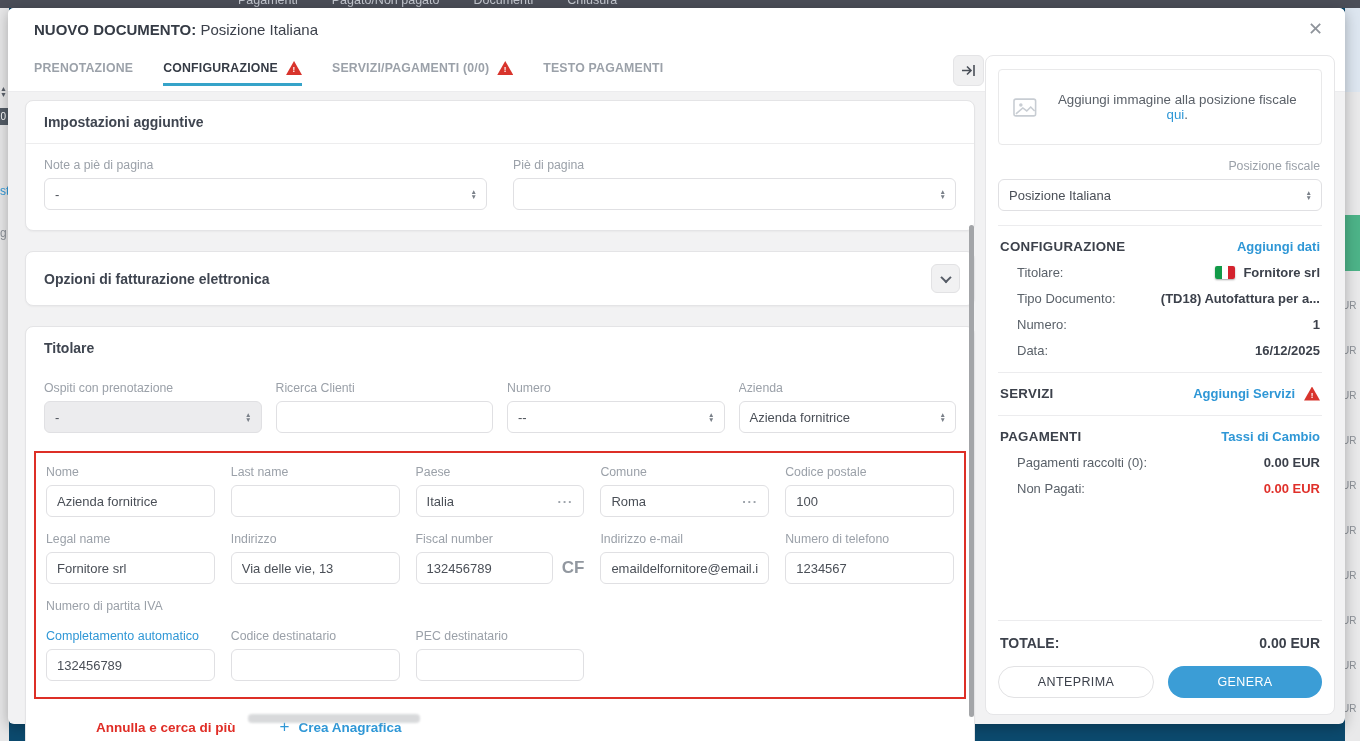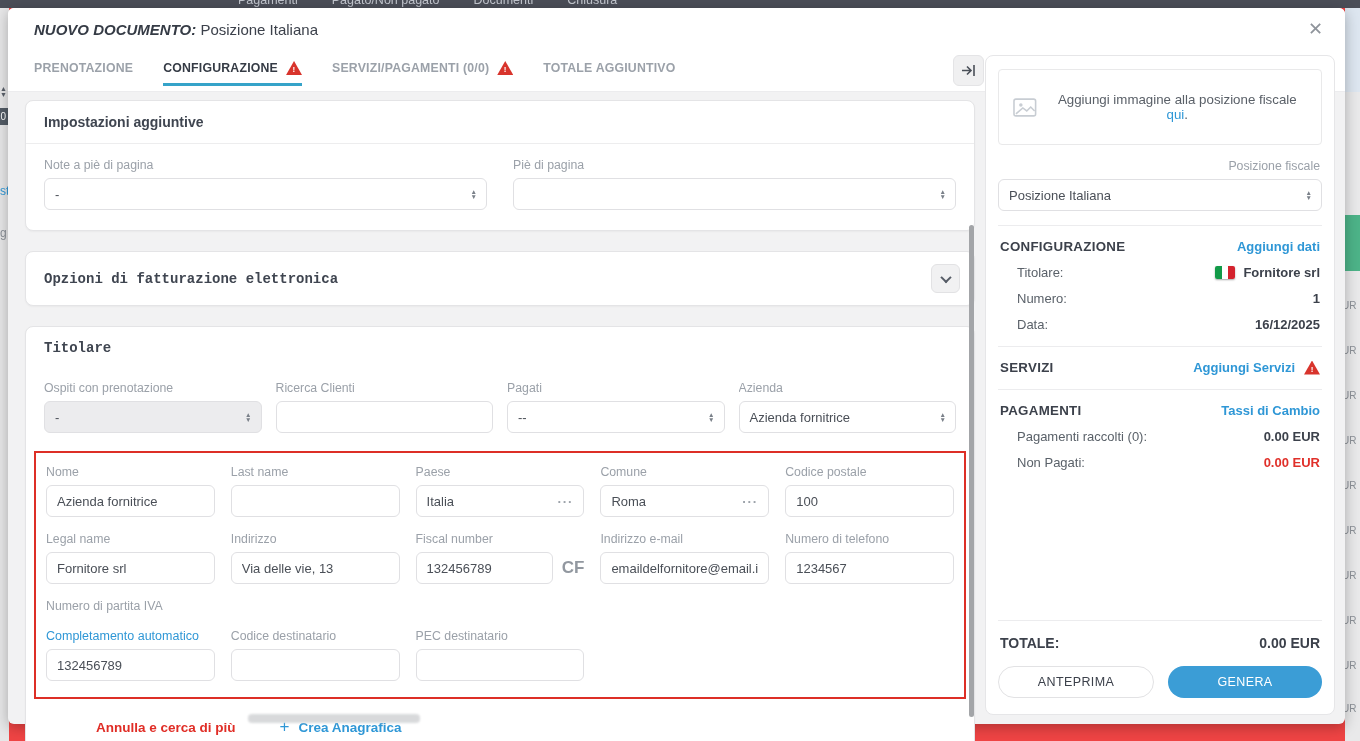--- a/index.html
+++ b/index.html
@@ -1,19 +1,19 @@
 <!DOCTYPE html>
 <html><head>
 <meta charset="utf-8">
 <style>
   * { margin:0; padding:0; box-sizing:border-box; }
   html,body { background:#d9d9da; }
   .page {
     position:relative; width:1360px; height:741px; overflow:hidden;
-    background:#ef4444;
+    background:#0c4a6e;
     font-family:"Liberation Sans","DejaVu Sans",sans-serif;
     color:#3c414b;
   }
   
   .topnav { position:absolute; top:0; left:0; width:100%; height:8px; background:#4b4e58; overflow:hidden; z-index:1; }
   .topnav-inner { position:absolute; top:-7px; left:238px; display:flex; gap:34px; font-size:12.5px; color:#c3c7cf; white-space:nowrap; }
   
   .left-strip { position:absolute; left:0; top:8px; width:9px; height:733px; background:#e7e7e8; z-index:1; overflow:hidden; }
   .ls-stepper { position:absolute; top:78px; left:0; font-size:7px; line-height:6px; color:#5a606a; }
   .ls-badge { position:absolute; top:100px; left:-8px; width:17px; height:17px; background:#535c66; color:#fff; font-size:10px; line-height:17px; text-align:center; }
@@ -25,33 +25,33 @@
   .rs-green { position:absolute; top:215px; left:0; width:100%; height:56px; background:#4db388; }
   .rs-frag { position:absolute; left:-3px; font-size:10px; color:#8b9097; }
   .smudge { position:absolute; left:248px; top:714px; width:172px; height:9px; background:#bfc1c4; opacity:.6; border-radius:4px; filter:blur(1px); z-index:3; }
   
   .modal {
     position:absolute; left:8px; top:8px; width:1337px; height:716px;
     background:#f2f2f3; border-radius:6px; box-shadow:0 3px 14px rgba(0,0,0,.28); z-index:2;
   }
   .modal-header { position:absolute; top:0; left:0; right:0; height:84px; background:#fff; border-radius:6px 6px 0 0; border-bottom:1px solid #ececee; }
   .modal-title { position:absolute; left:26px; top:13px; font-size:15px; }
-  .modal-title b { color:#353b45;font-style:italic; }
+  .modal-title b { color:#353b45; }
   .modal-title span { color:#3c414b; }
   .close-btn { position:absolute; right:22px; top:12px; font-size:18px; color:#8f949b; cursor:pointer; line-height:1; }
   .tabs { position:absolute; left:26px; top:53px; display:flex; gap:30px; }
   .tab { display:flex; align-items:center; gap:8px; font-size:12.3px; font-weight:700; letter-spacing:.2px; color:#9ba1a9; padding-bottom:11px; cursor:pointer; }
   .tab.active { color:#353b45; border-bottom:3px solid #35a3c9; padding-bottom:8px; }
   .warn { width:16px; height:14px; clip-path:polygon(50% 0,100% 100%,0 100%); background:#d8342c; color:#fff; font-size:8px; font-weight:700; display:inline-flex; align-items:flex-end; justify-content:center; padding-bottom:1px; flex:none; }
   .collapse-btn { position:absolute; left:945px; top:47px; width:31px; height:31px; background:#f0f0f1; border:1px solid #e4e4e6; border-radius:6px; display:flex; align-items:center; justify-content:center; cursor:pointer; }
   
   .main { position:absolute; left:17px; top:92px; width:950px; }
   .card { background:#fff; border:1px solid #e4e4e6; border-radius:8px; box-shadow:0 1px 2px rgba(0,0,0,.04); margin-bottom:20px; }
   .card-header { padding:13px 18px; font-size:14px; font-weight:700; color:#3f4550; border-bottom:1px solid #ededee; }
-  .card-header.noline { border-bottom:none;font-family:Liberation Mono, monospace; }
+  .card-header.noline { border-bottom:none; }
   .field-label { font-size:12.3px; color:#9ba1a9; margin-bottom:6px; white-space:nowrap; overflow:hidden; }
   .control { position:relative; height:32px; border:1px solid #e0e0e3; border-radius:6px; background:#fff; display:flex; align-items:center; padding:0 10px; font-size:13px; color:#4a4f57; }
   .control.disabled { background:#ececee; }
   .control input { border:none; outline:none; background:transparent; width:100%; font:inherit; color:inherit; padding:0; }
   .sel-arrows { position:absolute; right:9px; top:50%; transform:translateY(-50%); display:flex; flex-direction:column; align-items:center; color:#7a8089; }
   .sel-arrows span { font-size:6.5px; line-height:5px; }
   .dots { margin-left:auto; color:#9ba1a9; font-weight:700; letter-spacing:1px; font-size:13px; }
   .grid2 { display:grid; grid-template-columns:1fr 1fr; gap:26px; padding:14px 18px 20px; }
   .row-flex { display:flex; align-items:center; justify-content:space-between; padding:12px 14px 12px 18px; }
   .chev-btn { width:29px; height:29px; background:#f1f1f2; border:1px solid #e2e2e4; border-radius:6px; display:flex; align-items:center; justify-content:center; cursor:pointer; }
@@ -145,21 +145,21 @@
         </div>
         <div class="tab active">
           <span>CONFIGURAZIONE</span>
           <span class="warn">!</span>
         </div>
         <div class="tab">
           <span>SERVIZI/PAGAMENTI (0/0)</span>
           <span class="warn">!</span>
         </div>
         <div class="tab">
-          <span>TOTALE AGGIUNTIVO</span>
+          <span>TESTO PAGAMENTI</span>
         </div>
       </div>
 
       <div class="collapse-btn">
         <svg width="15" height="13" viewBox="0 0 15 13">
           <path d="M1 6.5 H9 M6 2.5 L10 6.5 L6 10.5 M13 1 V12" stroke="#4a4f58" stroke-width="1.6" fill="none"></path>
         </svg>
       </div>
     </div>
 
@@ -214,21 +214,21 @@
                 </span>
             </div>
           </div>
           <div class="cell">
             <div class="field-label">Ricerca Clienti</div>
             <div class="control">
               <input value="" style="">
             </div>
           </div>
           <div class="cell">
-            <div class="field-label">Pagati</div>
+            <div class="field-label">Numero</div>
             <div class="control">
               <span>--</span>
               <span class="sel-arrows">
                   <span>▲</span>
                   <span>▼</span>
                 </span>
             </div>
           </div>
           <div class="cell">
             <div class="field-label">Azienda</div>
@@ -381,20 +381,24 @@
         <span class="sec-link">Aggiungi dati</span>
       </div>
       <div class="kv">
         <span class="k">Titolare:</span>
         <span class="v">
             <span class="flag"></span>
             <span>Fornitore srl</span>
           </span>
       </div>
       <div class="kv">
+        <span class="k">Tipo Documento:</span>
+        <span class="v">(TD18) Autofattura per a...</span>
+      </div>
+      <div class="kv">
         <span class="k">Numero:</span>
         <span class="v">1</span>
       </div>
       <div class="kv">
         <span class="k">Data:</span>
         <span class="v">16/12/2025</span>
       </div>
 
       <div class="sb-divider"></div>
 

